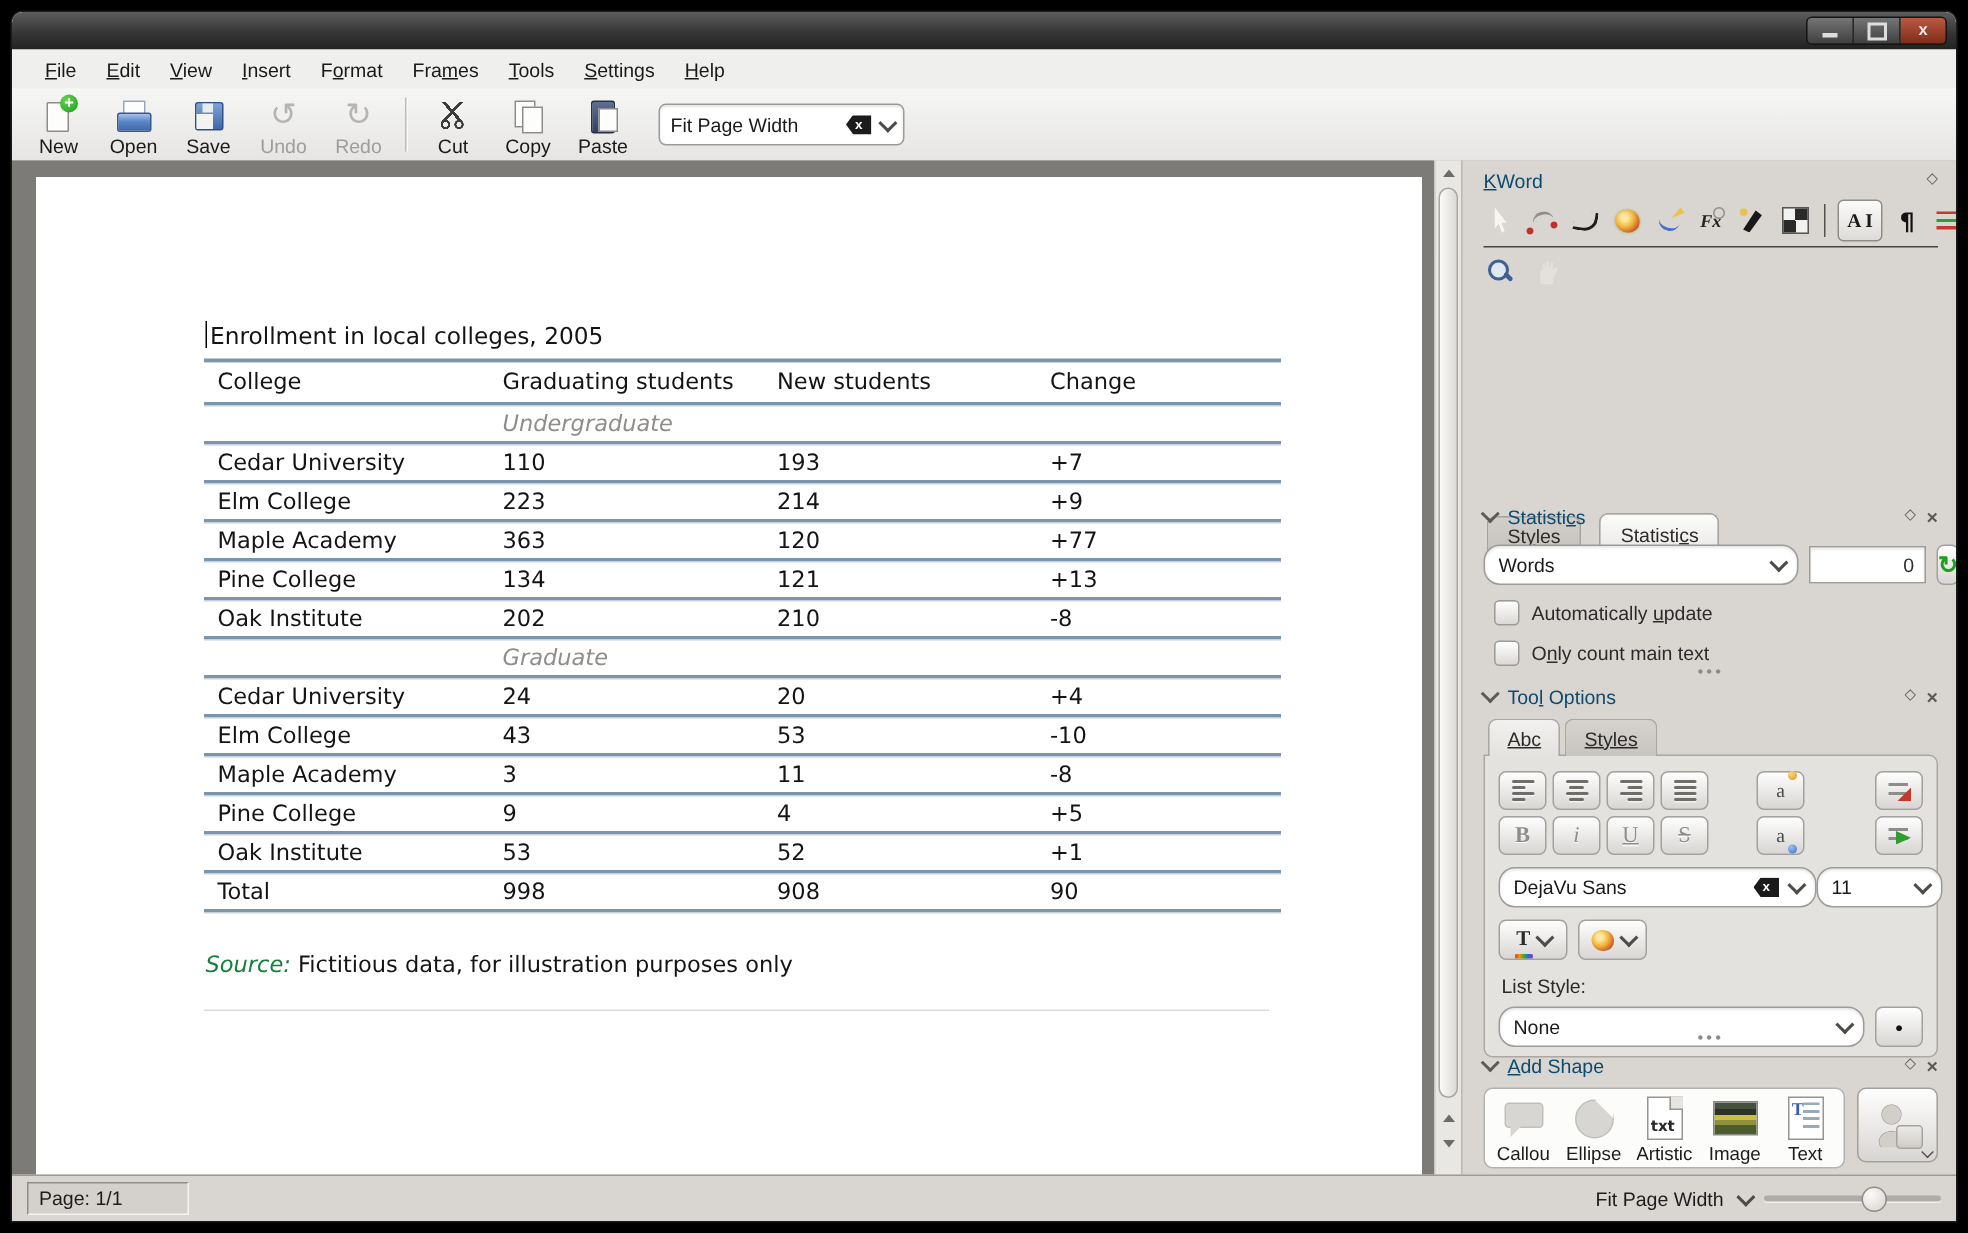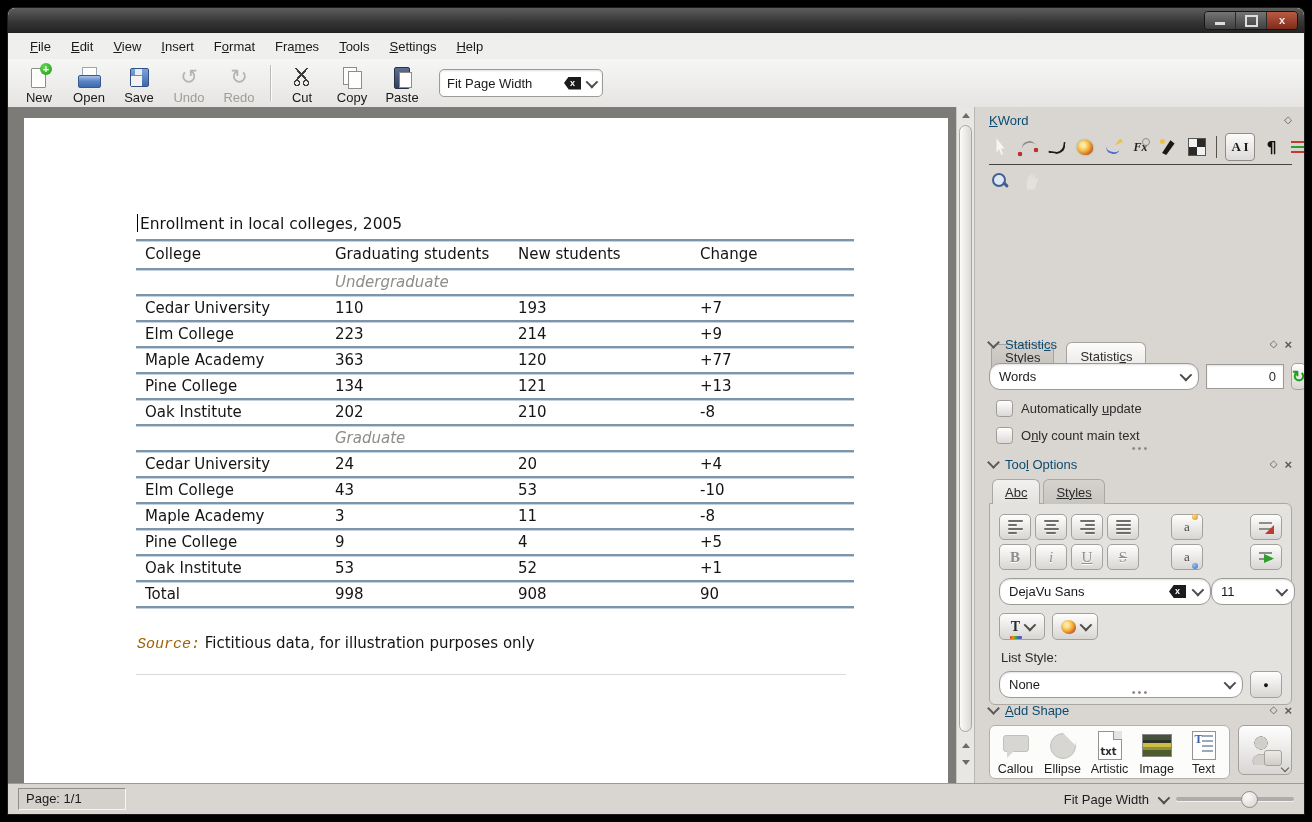--- a/index.html
+++ b/index.html
@@ -84,21 +84,21 @@
   .page{position:absolute;left:16px;top:11px;width:924px;height:800px;background:#fff;}
   .doc-content{position:absolute;left:112px;top:96px;width:718px;font-family:"DejaVu Sans",sans-serif;color:#141414;}
   .doc-title{font-size:15.5px;padding-bottom:6px;padding-left:1px;}
   .caret{display:inline-block;width:1px;height:18px;background:#000;vertical-align:-3px;margin-right:2px;}
   .t-rule{height:3px;background:linear-gradient(#7b95ad 0 2px,#c7d1db 2px);}
   .t-row{display:grid;grid-template-columns:190px 183px 182px 163px;align-items:start;}
   .t-row .cell{font-size:15px;line-height:19px;padding:2px 4px 2px 9px;}
   .t-head .cell{padding-top:3px;padding-bottom:4px;}
   .t-section .cell{font-style:italic;color:#8f8d8a;grid-column:2 / span 2;}
   .src-line{margin-top:25px;font-size:15px;padding-left:1px;}
-  .src-label{font-style:italic;color:#a16207;font-family:Liberation Mono, monospace;}
+  .src-label{font-style:italic;color:#15803d;}
   .doc-endrule{margin-top:21px;width:710px;height:1px;background:#dadad8;}
 
   
   .vscroll{width:17px;background:#e9e7e4;border-left:1px solid #c9c7c3;position:relative;flex:none;}
   .sb-up,.sb-dup,.sb-ddown{position:absolute;left:0;width:100%;height:15px;display:flex;align-items:center;justify-content:center;}
   .sb-up{top:1px;} .sb-dup{bottom:31px;} .sb-ddown{bottom:14px;}
   .arr-up{width:0;height:0;border-left:4px solid transparent;border-right:4px solid transparent;border-bottom:5px solid #6e6c68;}
   .arr-down{width:0;height:0;border-left:4px solid transparent;border-right:4px solid transparent;border-top:5px solid #6e6c68;}
   .sb-thumb{position:absolute;left:2px;right:2px;top:18px;bottom:52px;border-radius:7px;
             background:linear-gradient(90deg,#fcfbfa,#dcdad7);border:1px solid #a8a6a2;}

